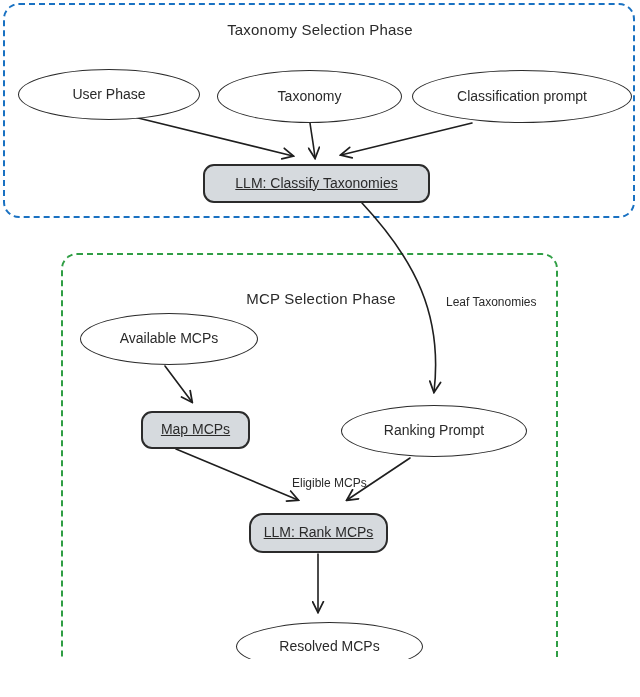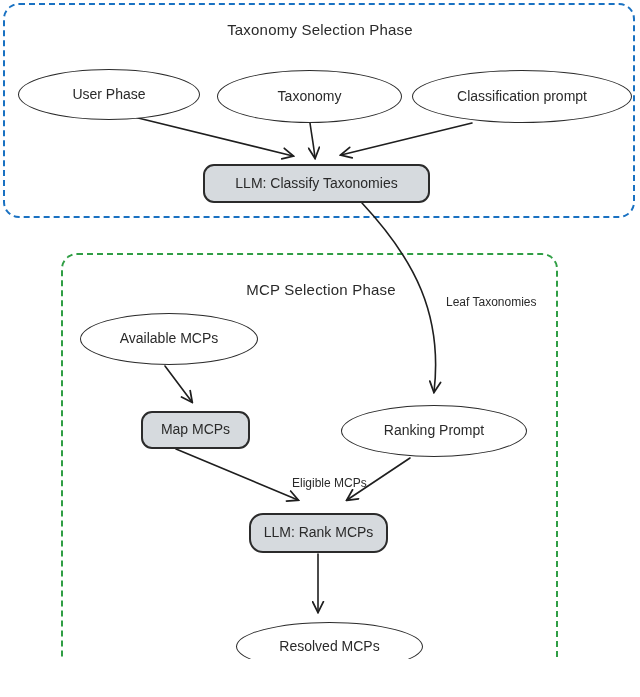--- a/index.html
+++ b/index.html
@@ -22,38 +22,39 @@
   .phase-2 { left: 61px; top: 253px; width: 497px; height: 441px; border-color: var(--phase2-border, #2f9e44); }
 
   .phase-title {
     position: absolute;
     font-size: 15px;
     text-align: center;
     letter-spacing: 0.2px;
     color: var(--text, #2a2a2a);
   }
   .title-1 { left: 0; top: 21px; width: 640px; }
-  .title-2 { left: 61px; top: 281px; width: 520px; }
+  .title-2 { left: 61px; top: 290px; width: 520px; }
 
   .node {
     position: absolute;
     display: flex; align-items: center; justify-content: center;
     box-sizing: border-box;
     font-size: 14px;
     text-align: center;
     background: #ffffff;
     border: 1.6px solid var(--node-stroke, #2b2b2b);
     line-height: 1.1;
     white-space: nowrap;
   }
   .ellipse { border-radius: 50%; }
   .rect {
     border-radius: 11px;
     background: var(--node-fill, #d6dade);
     border-width: 2px;
+    text-decoration: underline;
   }
 
   .n-user-query      { left: 18px;  top: 69px;  width: 182px; height: 51px; }
   .n-taxonomy        { left: 217px; top: 70px;  width: 185px; height: 53px; }
   .n-classification  { left: 412px; top: 70px;  width: 220px; height: 53px; }
   .n-llm-classify    { left: 203px; top: 164px; width: 227px; height: 39px; }
   .n-available-mcps  { left: 80px;  top: 313px; width: 178px; height: 52px; }
   .n-map-mcps        { left: 141px; top: 411px; width: 109px; height: 38px; }
   .n-ranking-prompt  { left: 341px; top: 405px; width: 186px; height: 52px; }
   .n-llm-rank        { left: 249px; top: 513px; width: 139px; height: 40px; border-radius: 14px; }

